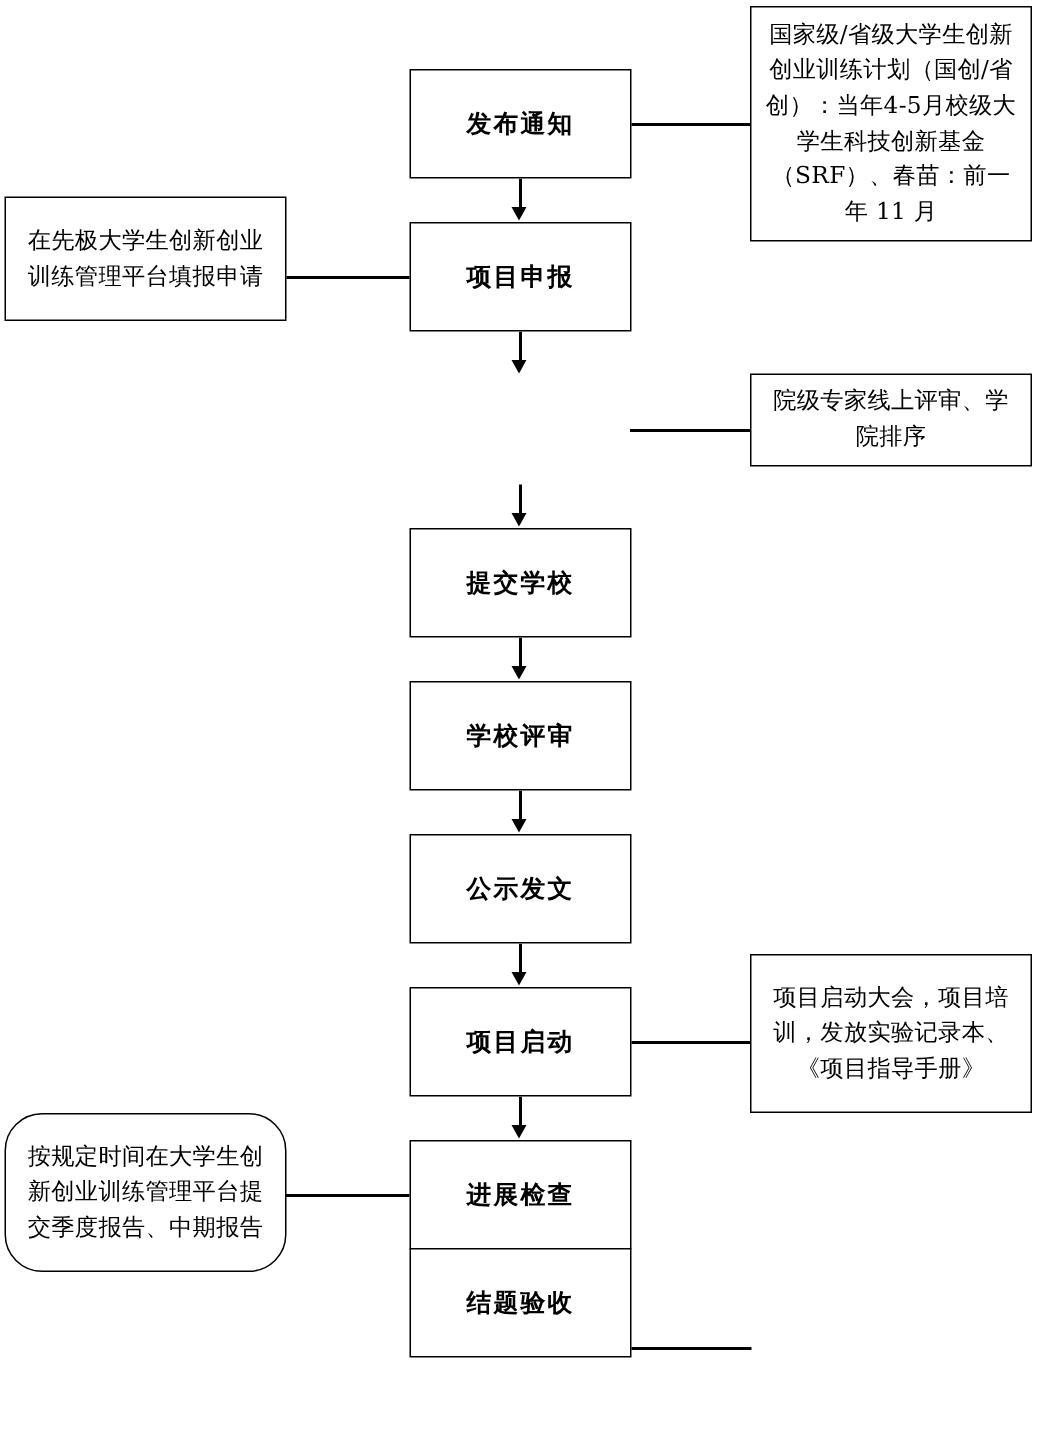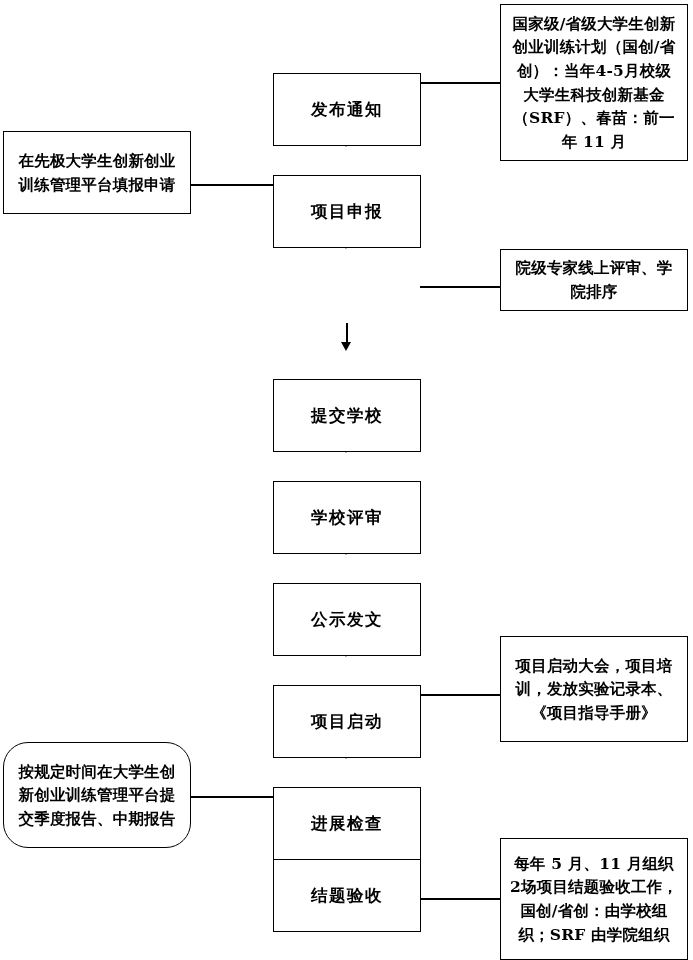--- a/index.html
+++ b/index.html
@@ -26,27 +26,26 @@
     text-align: center;
     color: #000000;
   }
   .flow-node {
     left: 273px;
     width: 148px;
     height: 73px;
     font-size: 16.5px;
     letter-spacing: 1.5px;
     font-weight: 600;
-    margin-top: 27px;
   }
   .note-node {
     font-size: 15.5px;
     line-height: 1.52;
     padding: 5px 9px;
-    font-weight: 700;
+    font-weight: 400;
     letter-spacing: 0.2px;
   }
   .note-node .note-text {
     display: block;
     width: 100%;
     text-align: center;
   }
   .connector {
     position: absolute;
     background: #000000;
@@ -140,17 +139,14 @@
   </div>
 
   <div class="node note-node" style="left:500px; top:636px; width:188px; height:106px;">
     <span class="note-text">项目启动大会，项目培训，发放实验记录本、《项目指导手册》</span>
   </div>
 
   <div class="node note-node" style="left:3px; top:742px; width:188px; height:106px;border-radius:25px;">
     <span class="note-text">按规定时间在大学生创新创业训练管理平台提交季度报告、中期报告</span>
   </div>
 
-  <div class="node note-node" style="left:500px; top:838px; width:188px; height:122px;">
-    <span class="note-text">每年 5 月、11 月组织2场项目结题验收工作，国创/省创：由学校组织；SRF 由学院组织</span>
-  </div>
 
 </div>
 
 </body></html>

